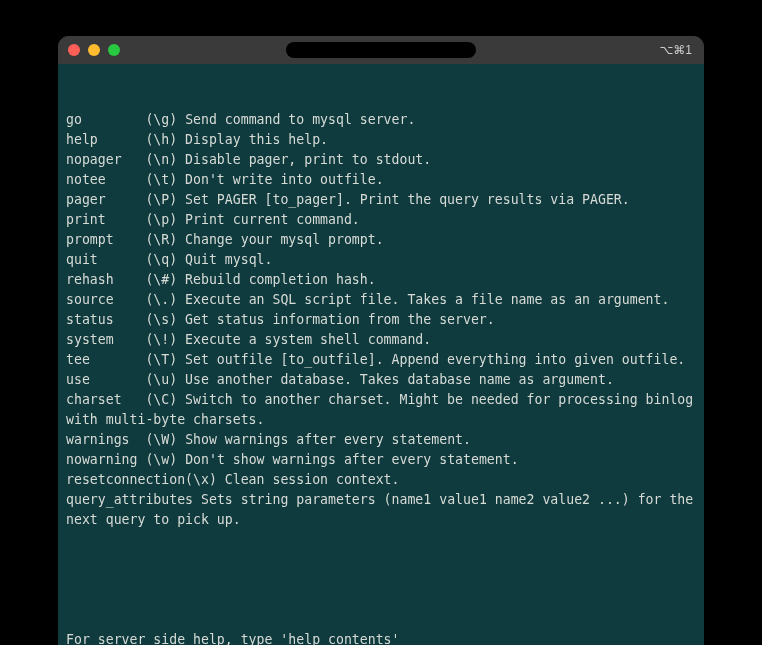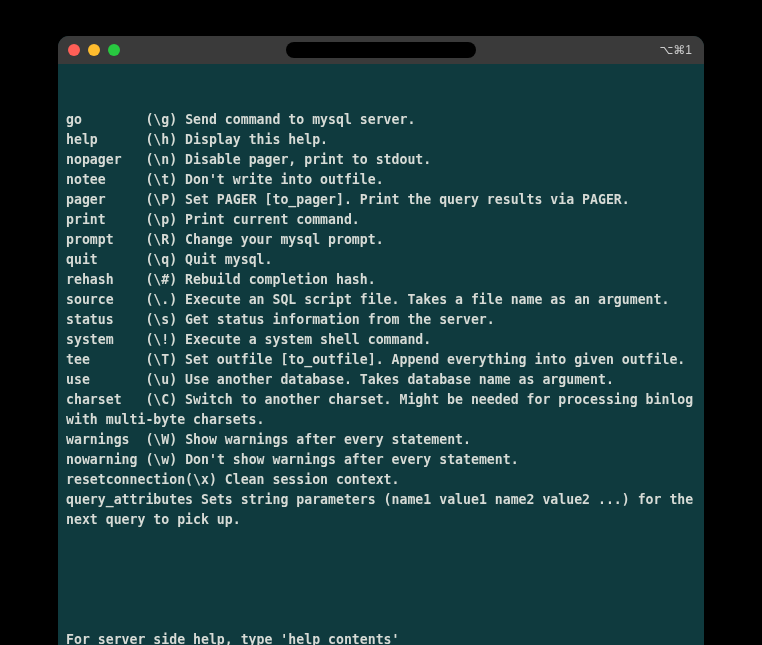--- a/index.html
+++ b/index.html
@@ -57,21 +57,21 @@
     font-family: -apple-system, sans-serif;
   }
   .terminal-body {
     background: #0f3a3e;
     padding: 6px 8px 14px 8px;
     font-size: 13.2px;
     line-height: 20px;
     color: #d7dbd6;
     white-space: pre;
   }
-  .term-line { white-space: pre-wrap; word-break: break-word; font-weight: bold; }
+  .term-line { white-space: pre-wrap; word-break: break-word; }
   .cmd { display: inline; }
   .shortcode { display: inline; }
   .desc { display: inline; }
   .blank { height: 20px; }
 </style>
 </head>
 <body>
 
 <div class="window">
   <div class="titlebar">

